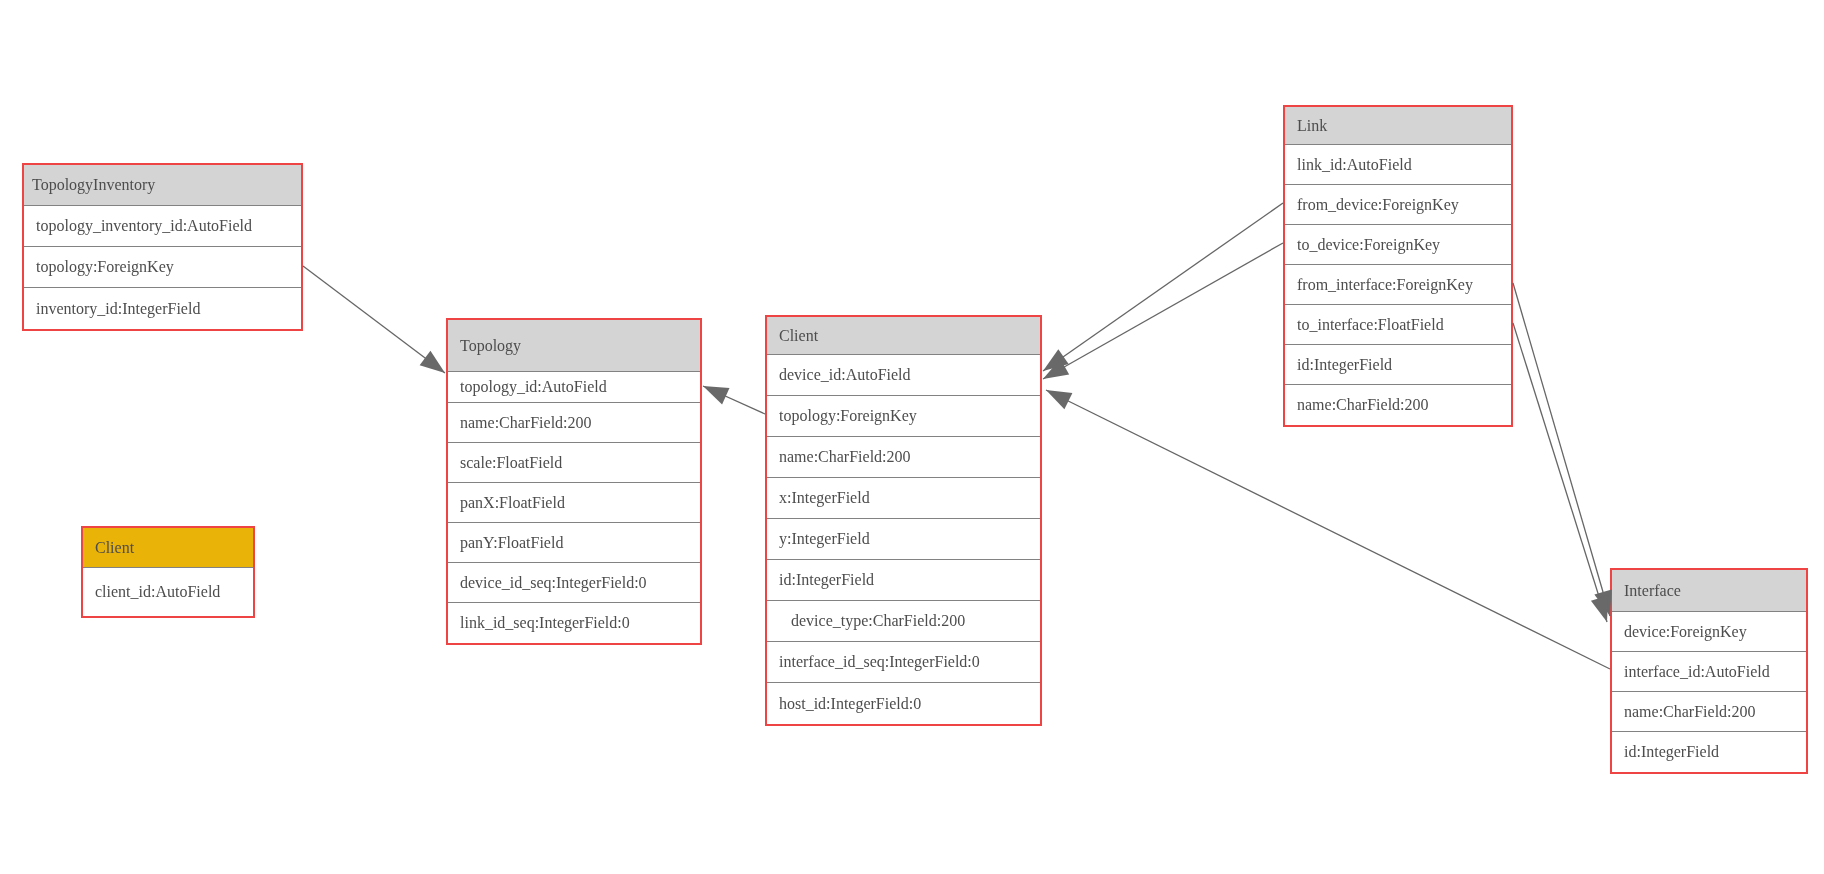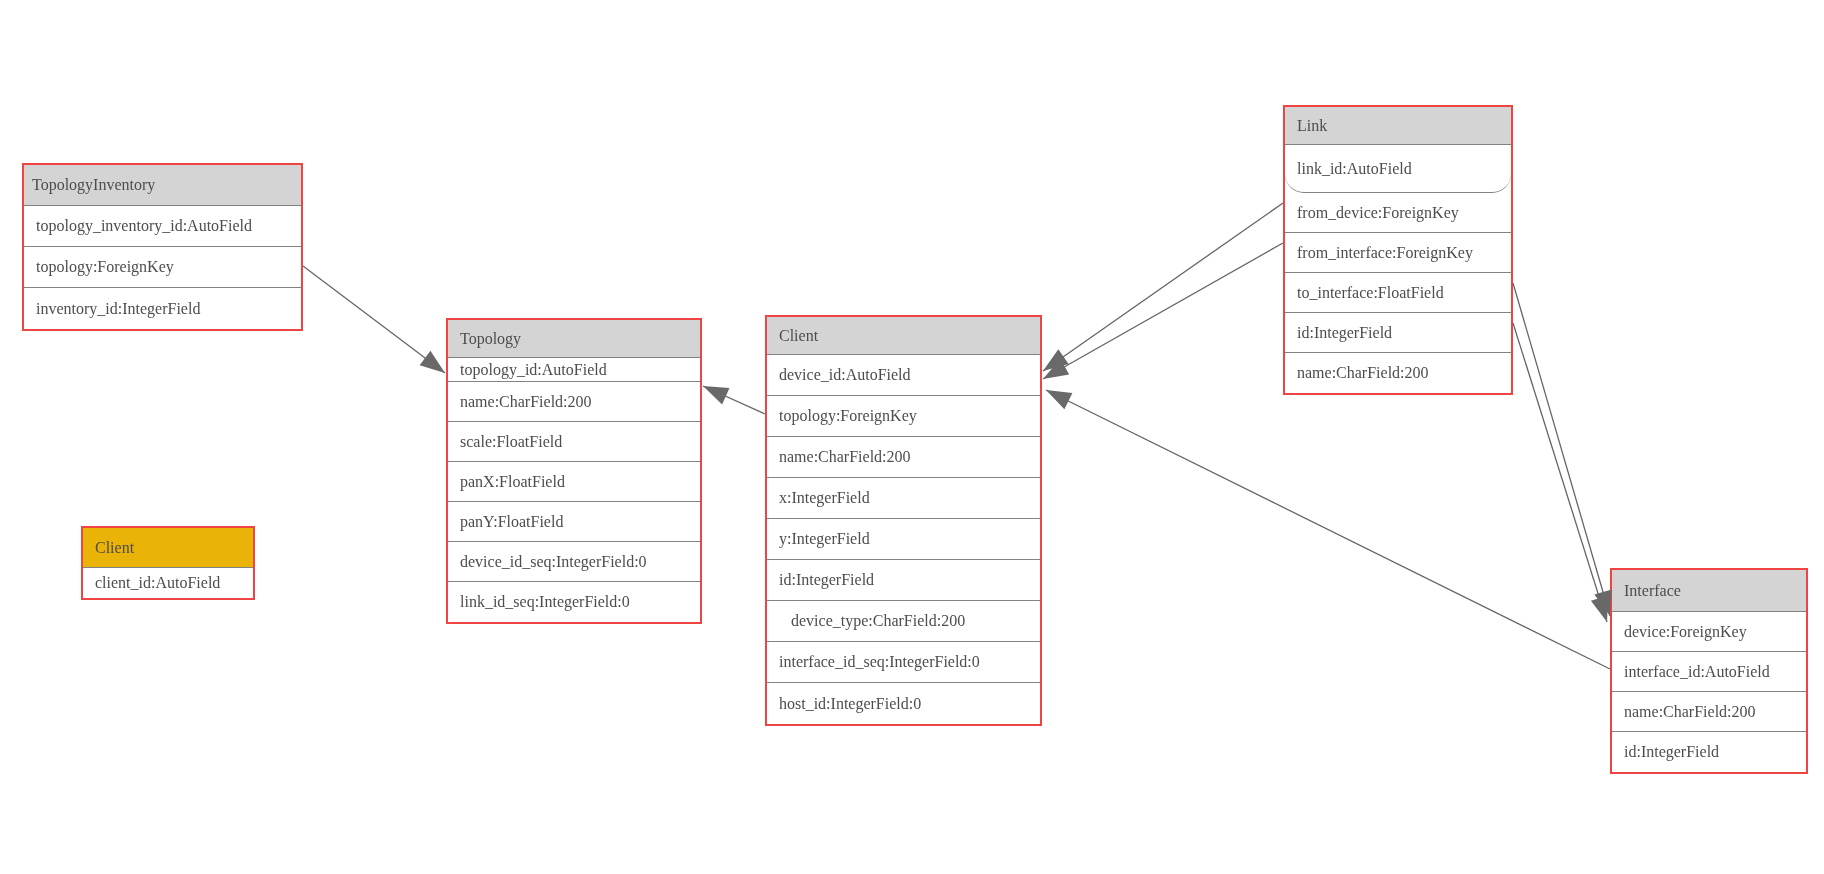--- a/index.html
+++ b/index.html
@@ -75,49 +75,50 @@
       <line x1="1513" y1="283" x2="1610" y2="616" stroke="#666666" stroke-width="1.3" marker-end="url(#arrowhead)"></line>
       <line x1="1513" y1="323" x2="1607" y2="622" stroke="#666666" stroke-width="1.3" marker-end="url(#arrowhead)"></line>
     </svg>
     <div class="entity" style="left: 22px; top: 163px; width: 281px;">
       <div class="entity-header" style="height: 41px; background: rgb(212, 212, 212); padding-left: 8px;">TopologyInventory</div>
       <div class="entity-row" style="height: 41px;">topology_inventory_id:AutoField</div>
       <div class="entity-row" style="height: 41px;">topology:ForeignKey</div>
       <div class="entity-row" style="height: 41px;">inventory_id:IntegerField</div>
     </div>
     <div class="entity" style="left: 446px; top: 318px; width: 256px;">
-      <div class="entity-header" style="height: 38px; background: rgb(212, 212, 212);">Topology</div>
-      <div class="entity-row" style="height: 24px;">topology_id:AutoField</div>
+      <div class="entity-header" style="height: 52px; background: rgb(212, 212, 212);">Topology</div>
+      <div class="entity-row" style="height: 31px;">topology_id:AutoField</div>
       <div class="entity-row" style="height: 40px;">name:CharField:200</div>
       <div class="entity-row" style="height: 40px;">scale:FloatField</div>
       <div class="entity-row" style="height: 40px;">panX:FloatField</div>
       <div class="entity-row" style="height: 40px;">panY:FloatField</div>
       <div class="entity-row" style="height: 40px;">device_id_seq:IntegerField:0</div>
       <div class="entity-row" style="height: 40px;">link_id_seq:IntegerField:0</div>
     </div>
     <div class="entity" style="left: 81px; top: 526px; width: 174px;">
       <div class="entity-header" style="height: 40px; background: #eab308;">Client</div>
-      <div class="entity-row" style="height: 30px;">client_id:AutoField</div>
+      <div class="entity-row" style="height: 48px;">client_id:AutoField</div>
     </div>
     <div class="entity" style="left: 765px; top: 315px; width: 277px;">
       <div class="entity-header" style="height: 38px; background: rgb(212, 212, 212);">Client</div>
       <div class="entity-row" style="height: 41px;">device_id:AutoField</div>
       <div class="entity-row" style="height: 41px;">topology:ForeignKey</div>
       <div class="entity-row" style="height: 41px;">name:CharField:200</div>
       <div class="entity-row" style="height: 41px;">x:IntegerField</div>
       <div class="entity-row" style="height: 41px;">y:IntegerField</div>
       <div class="entity-row" style="height: 41px;">id:IntegerField</div>
       <div class="entity-row" style="height: 41px; padding-left: 24px;">device_type:CharField:200</div>
       <div class="entity-row" style="height: 41px;">interface_id_seq:IntegerField:0</div>
       <div class="entity-row" style="height: 41px;">host_id:IntegerField:0</div>
     </div>
     <div class="entity" style="left: 1283px; top: 105px; width: 230px;">
       <div class="entity-header" style="height: 38px; background: rgb(212, 212, 212);">Link</div>
-      <div class="entity-row" style="height: 48px; border-radius: 19px;">link_id:AutoField</div>
+      <div class="entity-row" style="height: 40px;">link_id:AutoField</div>
       <div class="entity-row" style="height: 40px;">from_device:ForeignKey</div>
+      <div class="entity-row" style="height: 40px;">to_device:ForeignKey</div>
       <div class="entity-row" style="height: 40px;">from_interface:ForeignKey</div>
       <div class="entity-row" style="height: 40px;">to_interface:FloatField</div>
       <div class="entity-row" style="height: 40px;">id:IntegerField</div>
       <div class="entity-row" style="height: 40px;">name:CharField:200</div>
     </div>
     <div class="entity" style="left: 1610px; top: 568px; width: 198px;">
       <div class="entity-header" style="height: 42px; background: rgb(212, 212, 212); font-family: Liberation Serif, serif;">Interface</div>
       <div class="entity-row" style="height: 40px;">device:ForeignKey</div>
       <div class="entity-row" style="height: 40px;">interface_id:AutoField</div>
       <div class="entity-row" style="height: 40px;">name:CharField:200</div>

